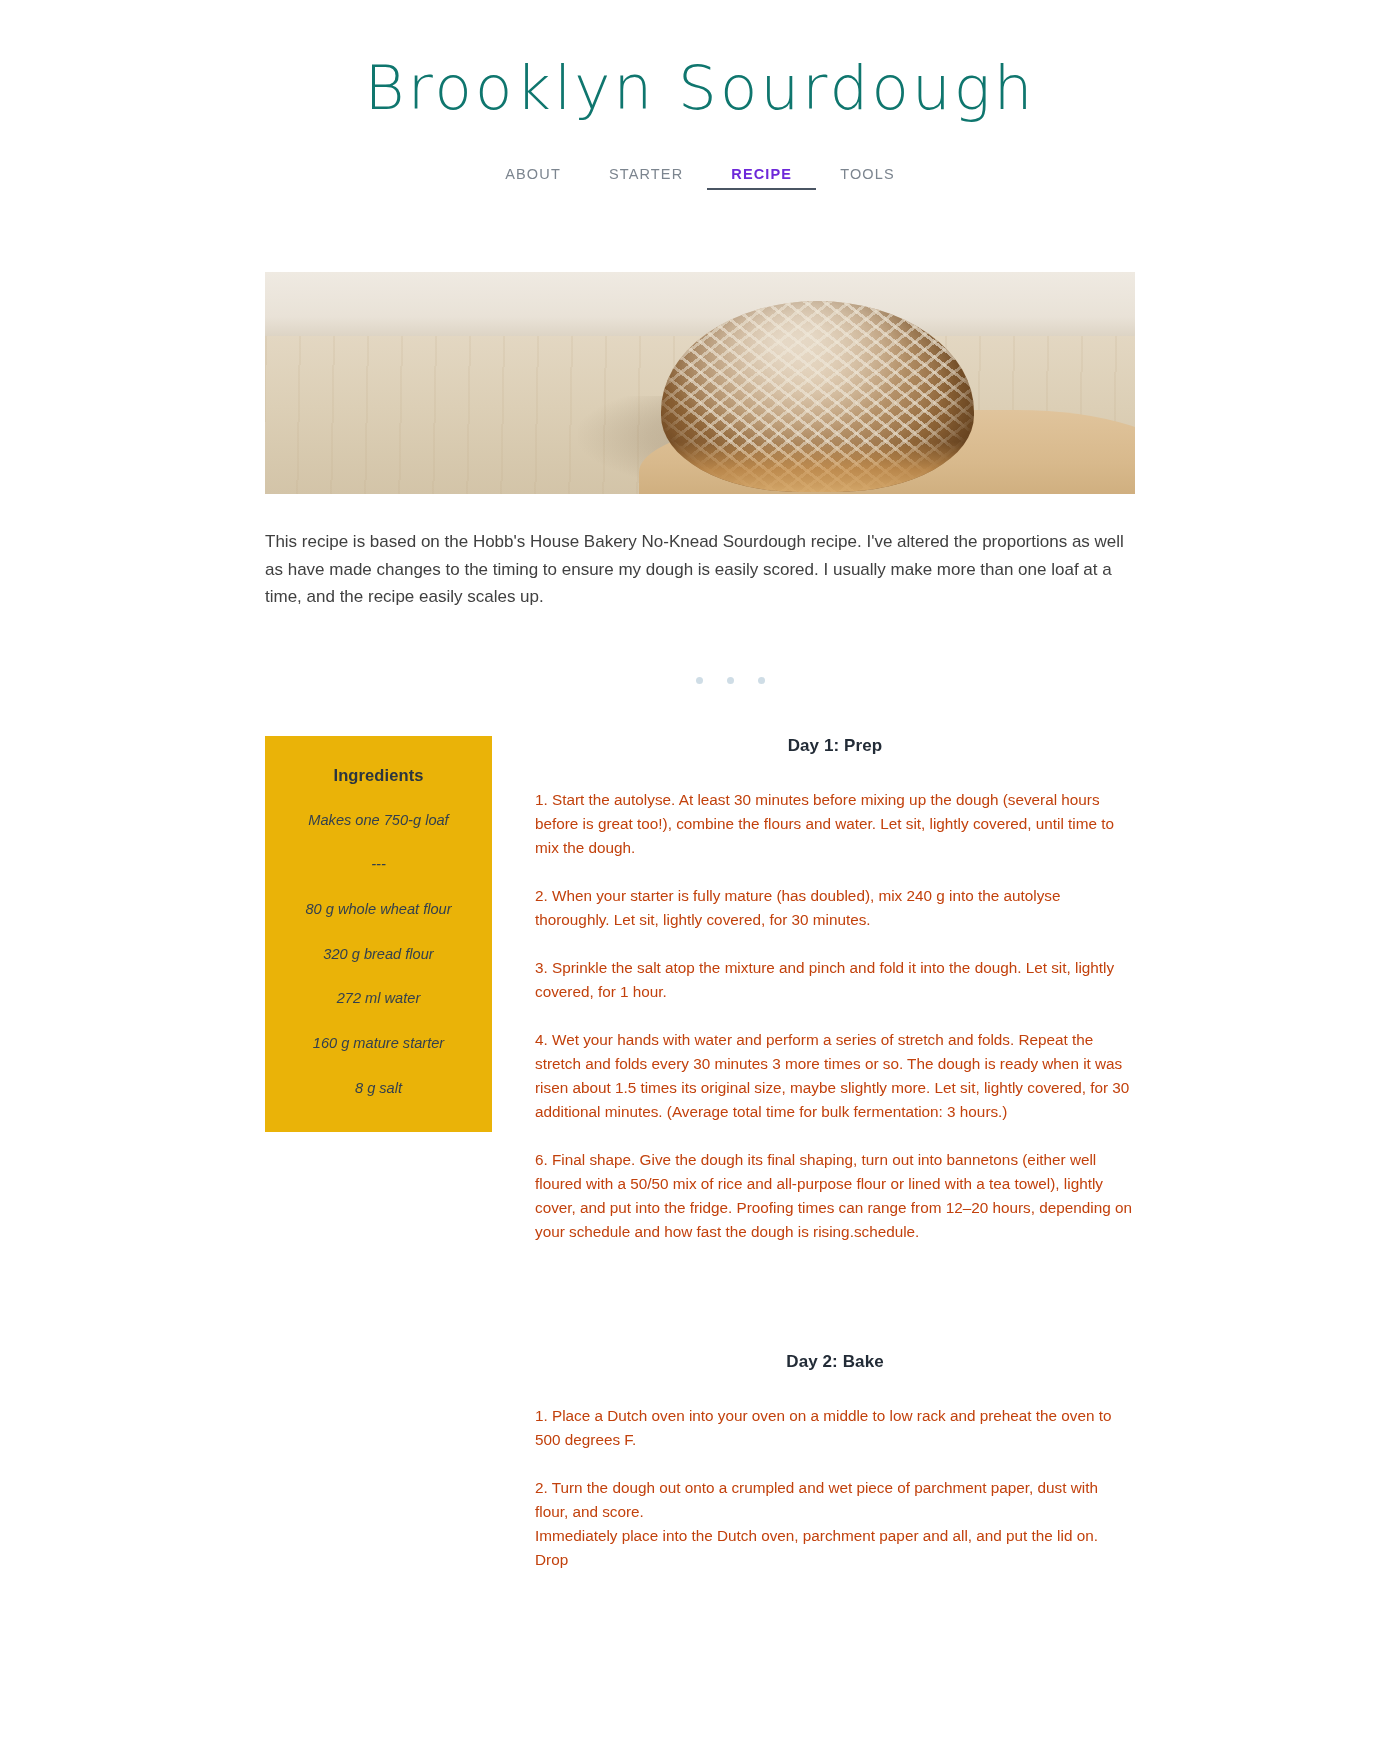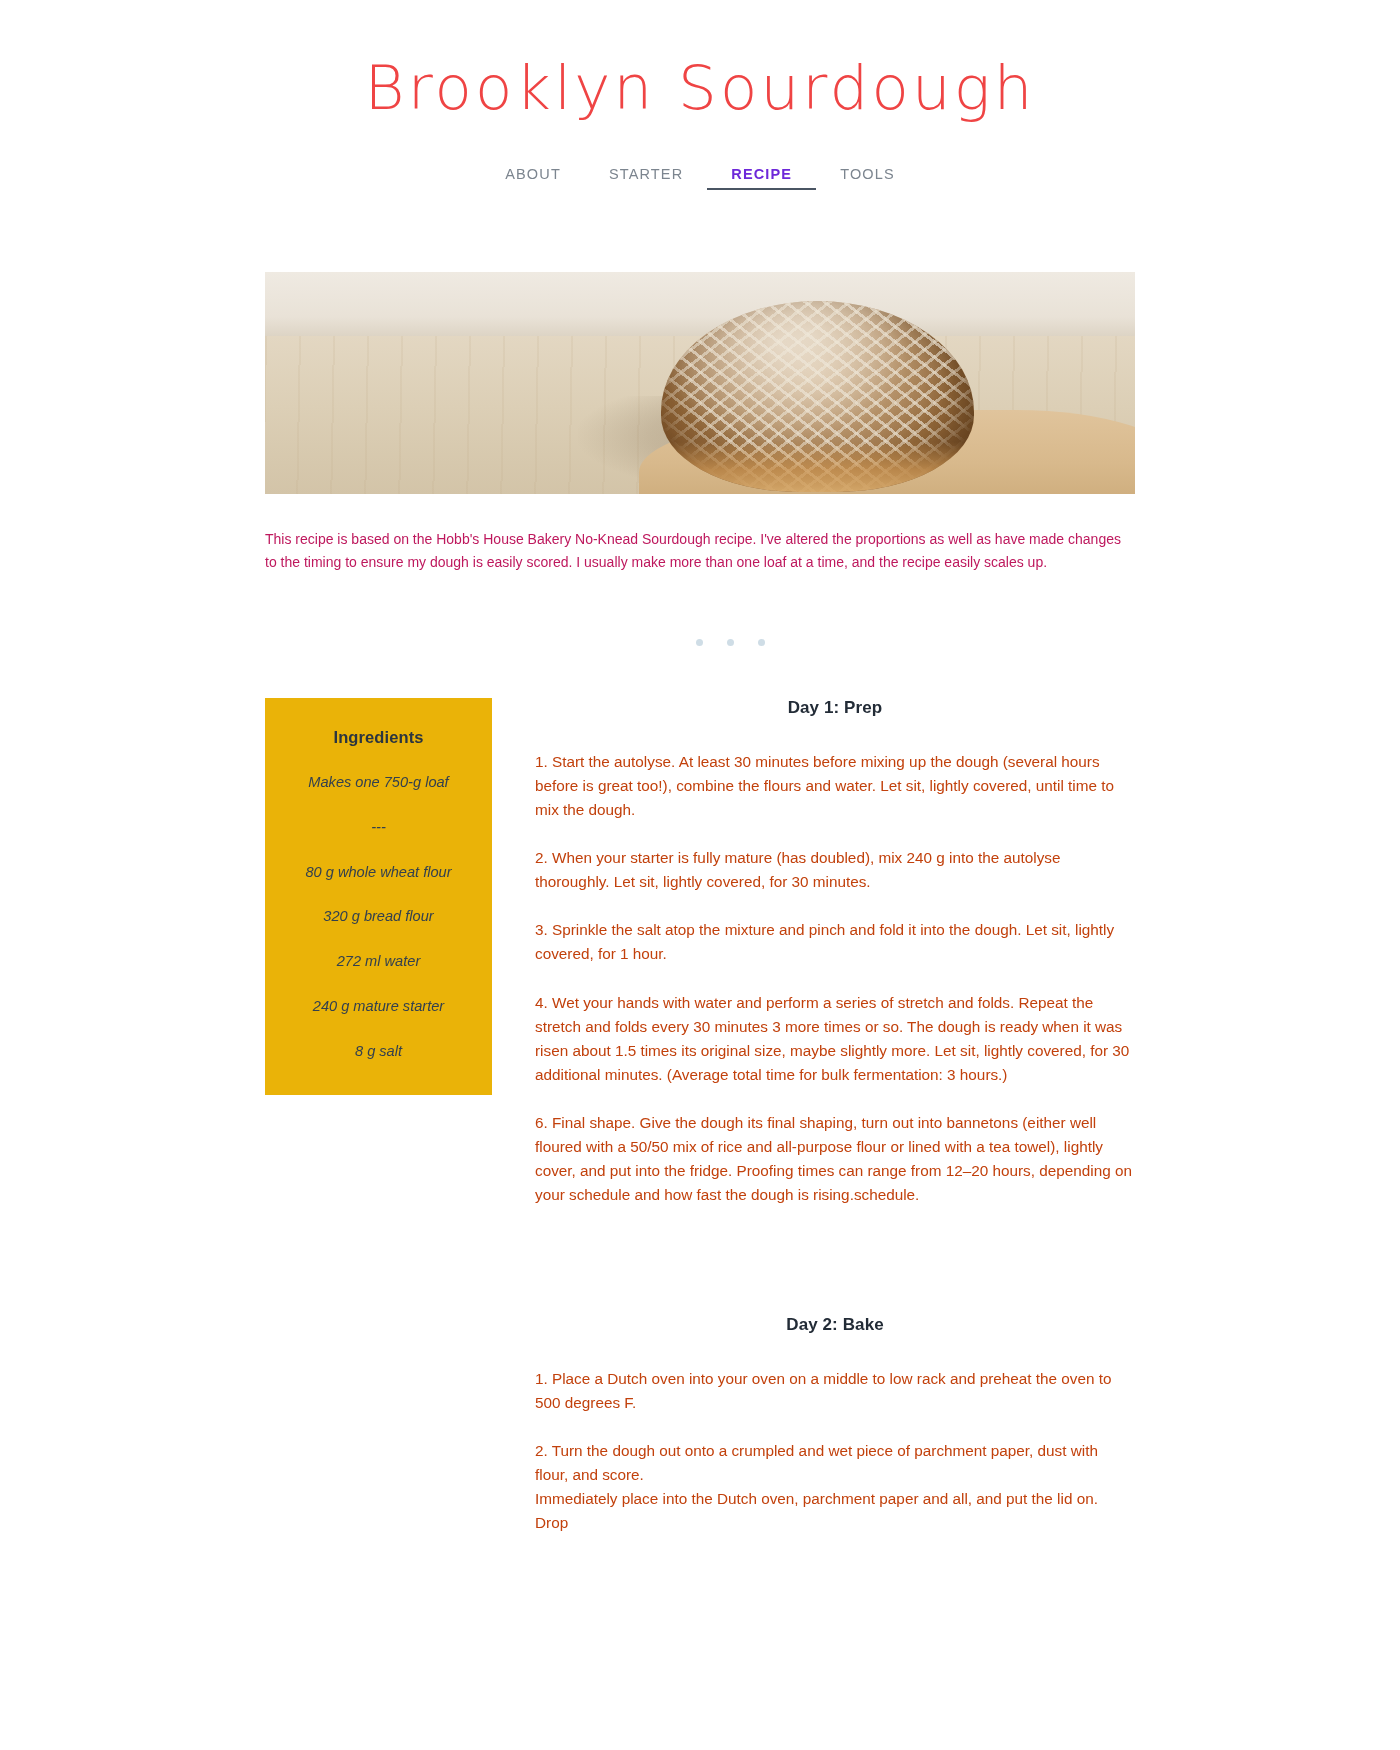--- a/index.html
+++ b/index.html
@@ -16,21 +16,21 @@
 
   .page { width: 1400px; margin: 0 auto; position: relative; }
 
   
   .site-header { padding-top: 56px; text-align: center; }
 
   .site-title {
     font-size: 61px;
     font-weight: 300;
     letter-spacing: 3.2px;
-    color: #ef4444;
+    color: #0f766e;
     line-height: 1.05;
     font-family: "DejaVu Sans", "Liberation Sans", sans-serif;
     white-space: nowrap;
   }
 
   .site-nav {
     margin-top: 46px;
     display: flex;
     justify-content: center;
     align-items: baseline;
@@ -134,23 +134,23 @@
   }
   .hero-photo .loaf .base {
     position: absolute; left: 0; bottom: 0; width: 100%; height: 26%;
     background: linear-gradient(to bottom, rgba(198,146,84,0) 0%, rgba(206,152,86,0.75) 55%, rgba(222,176,112,0.9) 100%);
   }
 
   
   .intro {
     width: 870px;
     margin: 34px auto 0;
-    font-size: 14px;
+    font-size: 17px;
     line-height: 1.62;
-    color: #be185d;
+    color: #404040;
   }
 
   
   .dot-divider {
     width: 870px;
     margin: 66px auto 0;
     display: flex;
     justify-content: center;
     gap: 24px;
     padding-left: 60px;
@@ -253,21 +253,21 @@
   <div class="content">
 
     <aside class="sidebar">
       <div class="ingredients-card">
         <div class="ingredients-title">Ingredients</div>
         <div class="ingredient-line">Makes one 750-g loaf</div>
         <div class="ingredient-line">---</div>
         <div class="ingredient-line">80 g whole wheat flour</div>
         <div class="ingredient-line">320 g bread flour</div>
         <div class="ingredient-line">272 ml water</div>
-        <div class="ingredient-line">240 g mature starter</div>
+        <div class="ingredient-line">160 g mature starter</div>
         <div class="ingredient-line">8 g salt</div>
       </div>
     </aside>
 
     <section class="steps-col">
       <h2 class="day-heading">Day 1: Prep</h2>
       <p class="step">1. Start the autolyse. At least 30 minutes before mixing up the dough (several hours before is great too!), combine the flours and water. Let sit, lightly covered, until time to mix the dough.</p>
       <p class="step">2. When your starter is fully mature (has doubled), mix 240 g into the autolyse thoroughly. Let sit, lightly covered, for 30 minutes.</p>
       <p class="step">3. Sprinkle the salt atop the mixture and pinch and fold it into the dough. Let sit, lightly covered, for 1 hour.</p>
       <p class="step">4. Wet your hands with water and perform a series of stretch and folds. Repeat the stretch and folds every 30 minutes 3 more times or so. The dough is ready when it was risen about 1.5 times its original size, maybe slightly more. Let sit, lightly covered, for 30 additional minutes. (Average total time for bulk fermentation: 3 hours.)</p>

